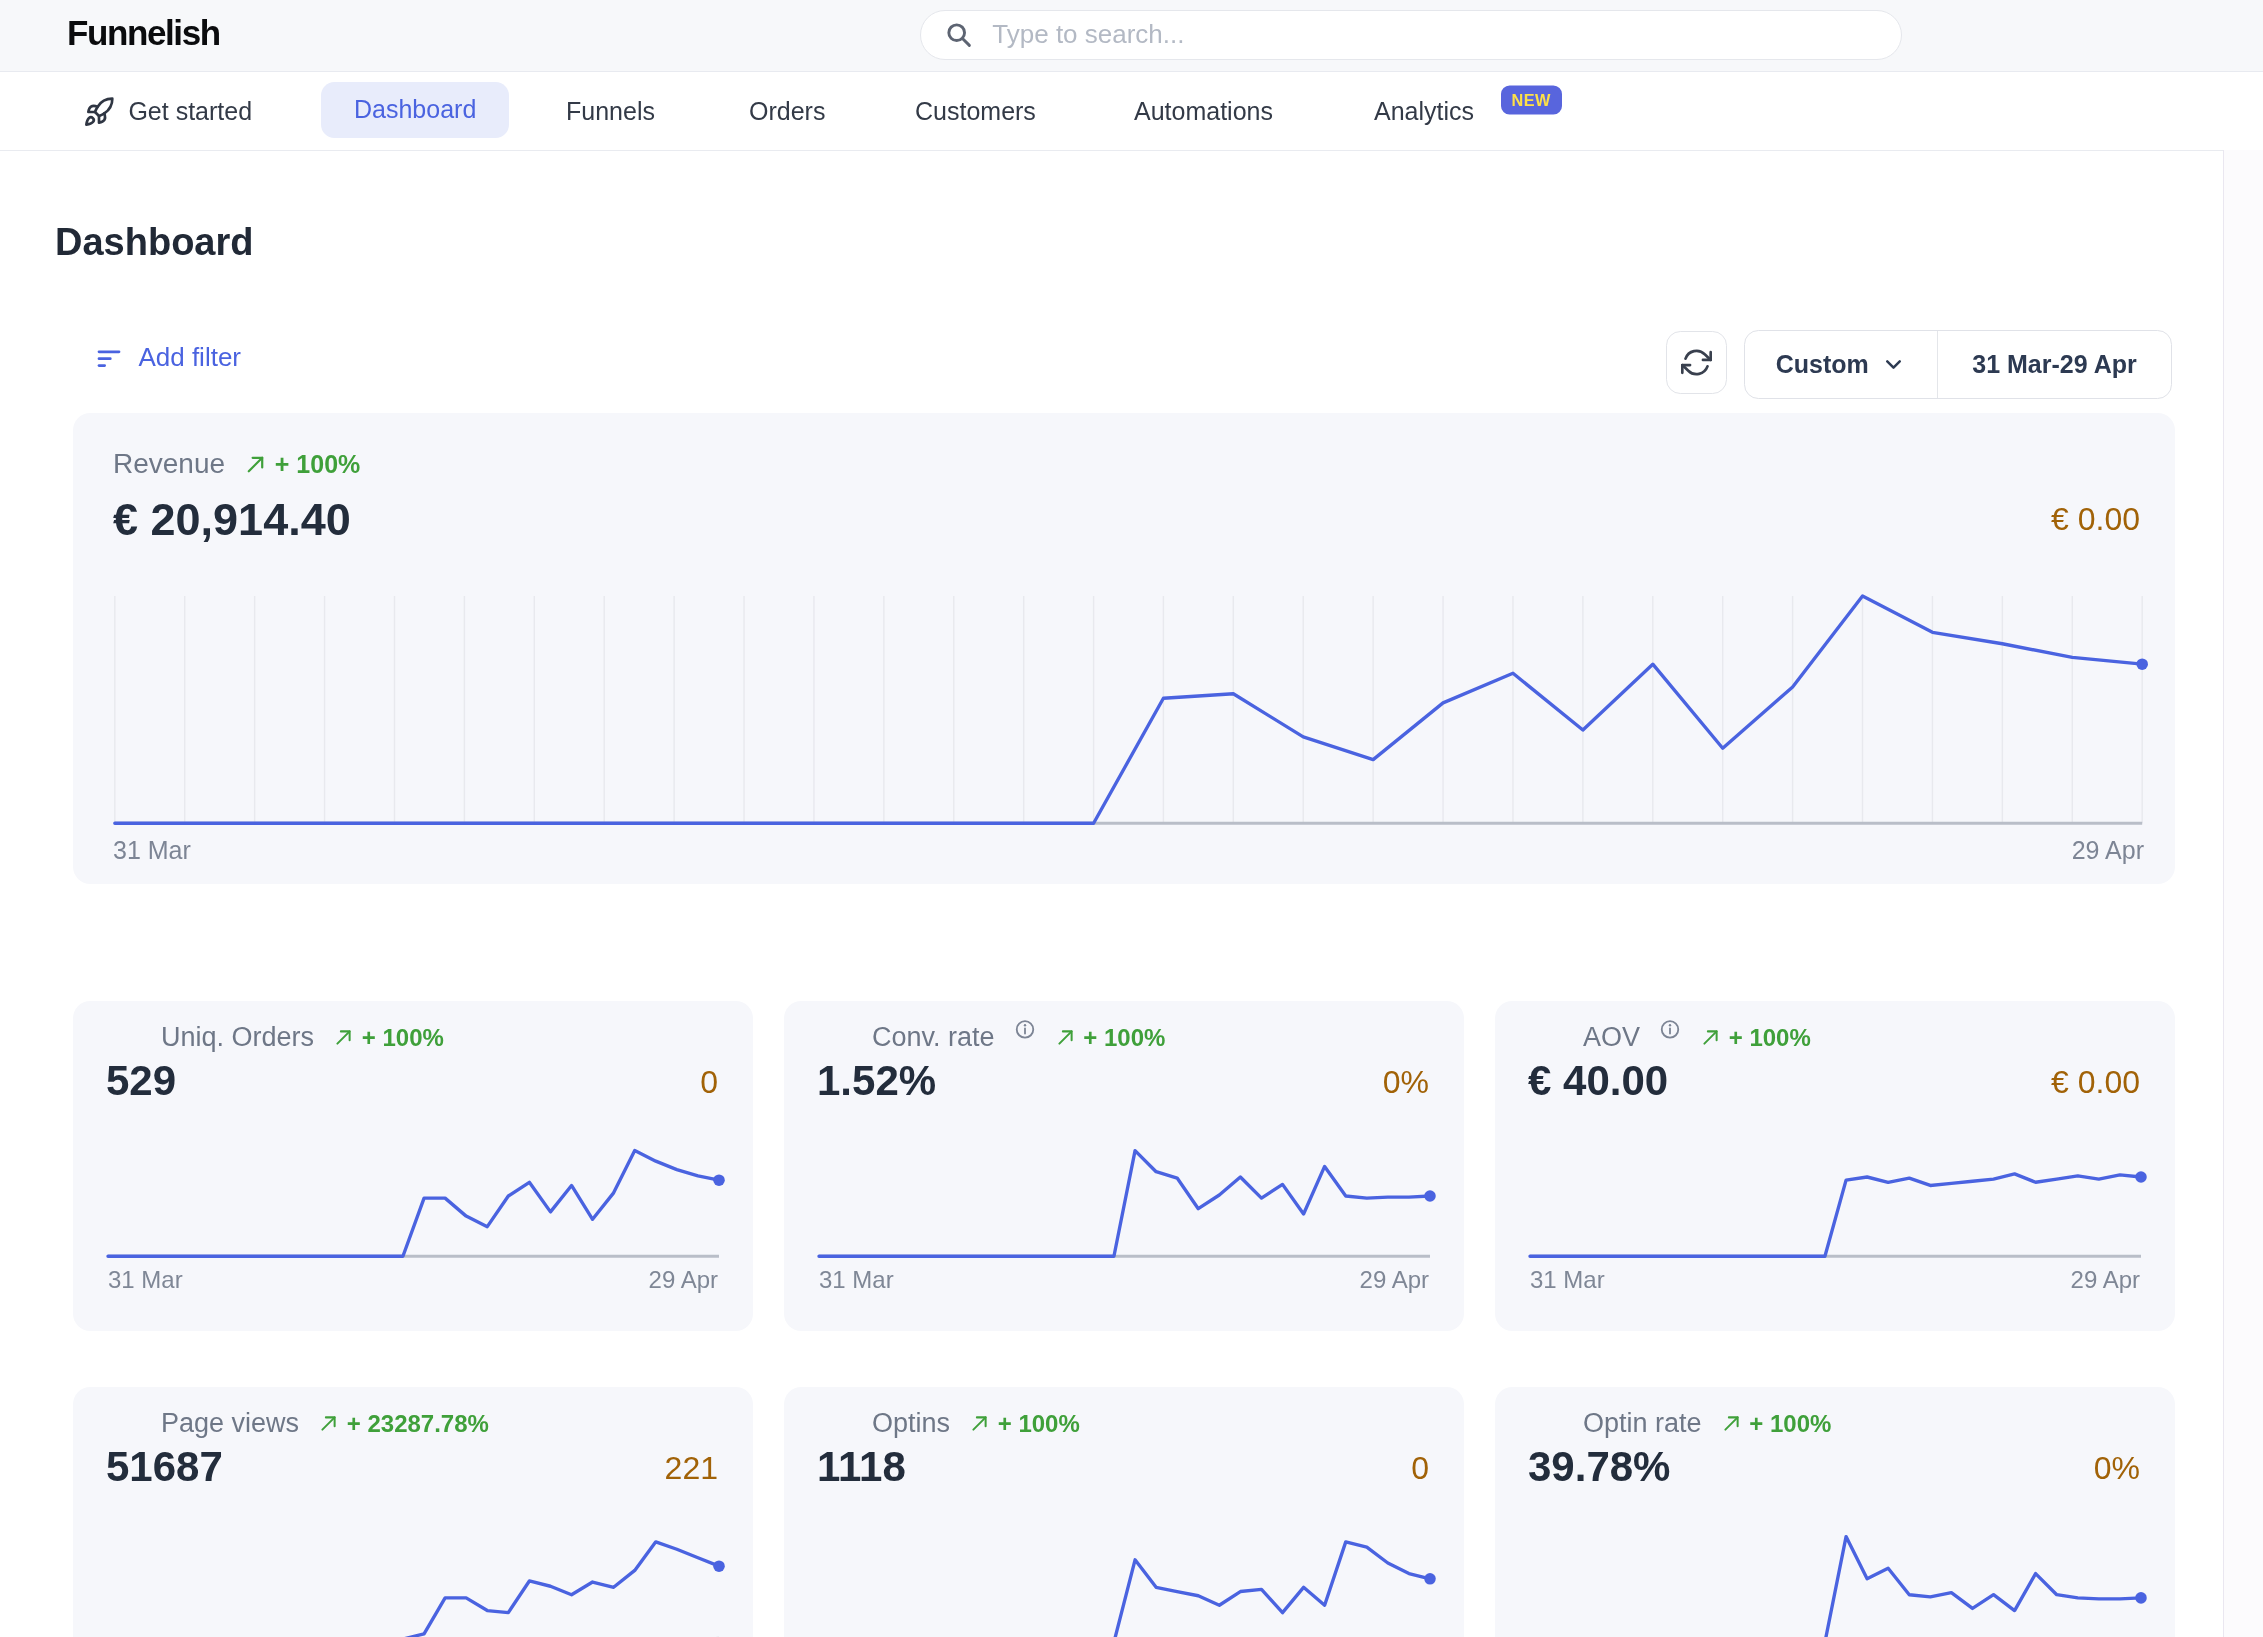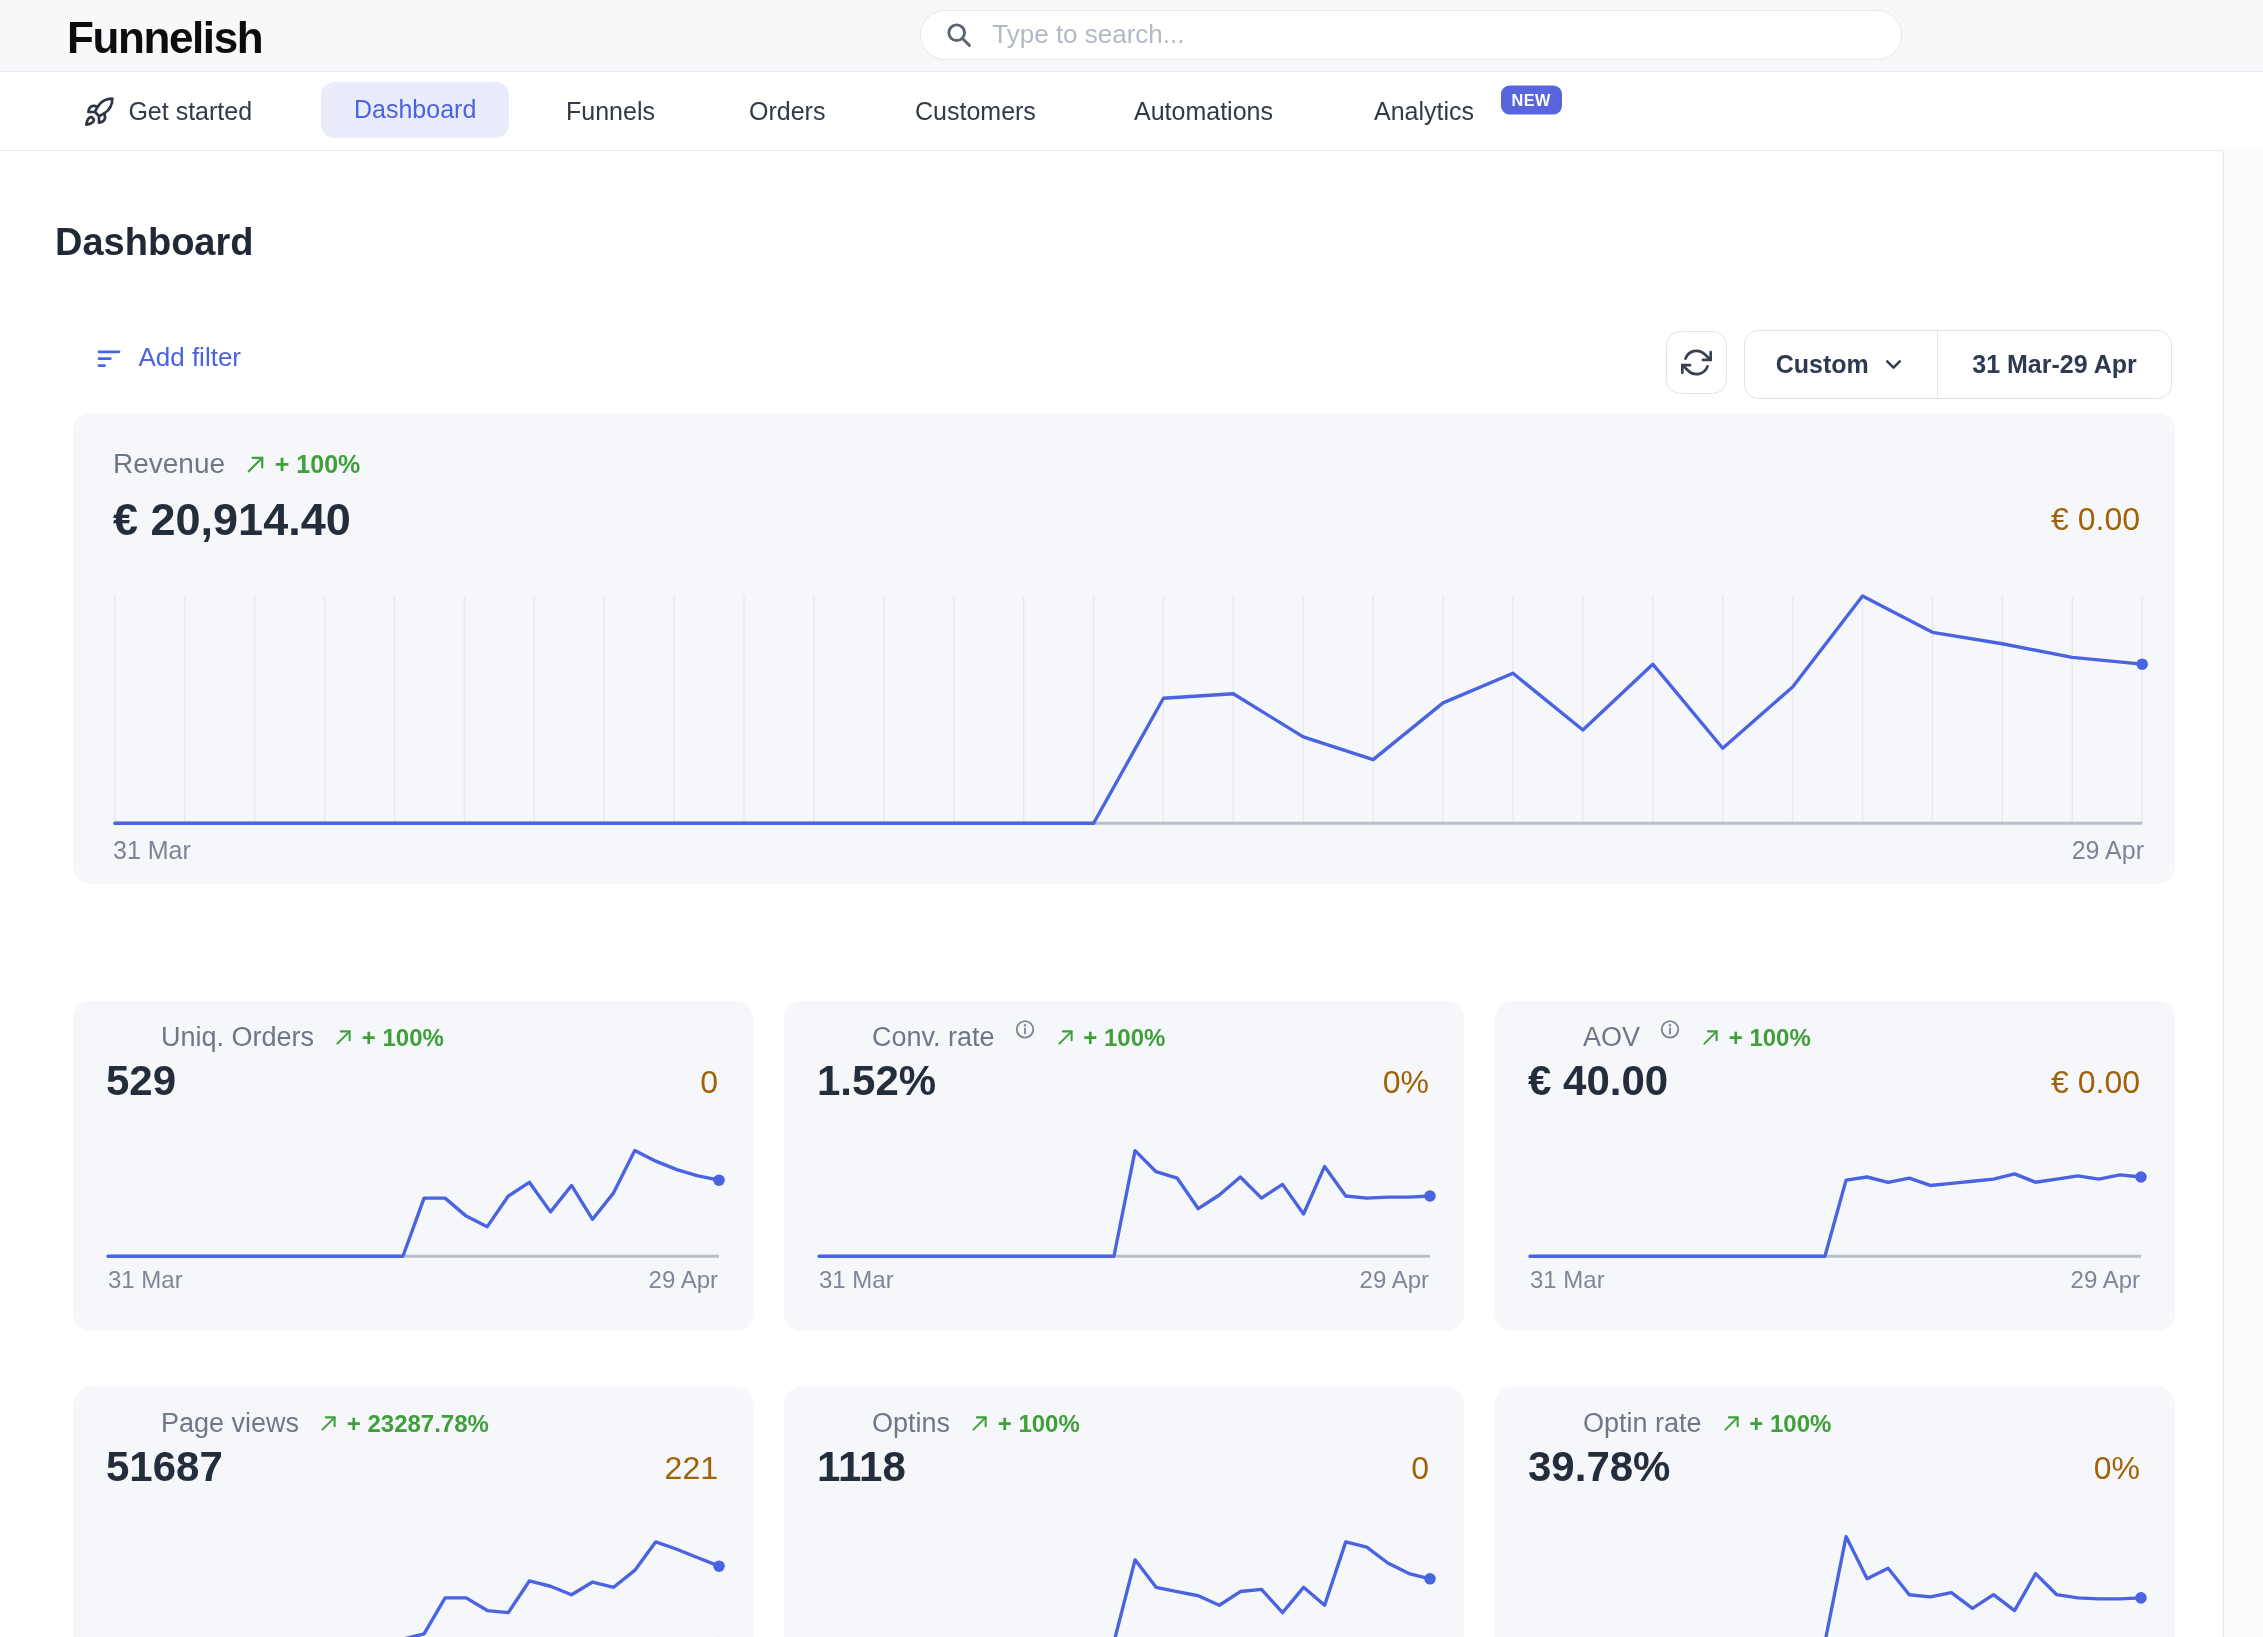--- a/index.html
+++ b/index.html
@@ -9,21 +9,21 @@
     font-family:"Liberation Sans", sans-serif;
     -webkit-font-smoothing:antialiased;
   }
   
   .topbar{
     position:absolute;left:0;top:0;width:2263px;height:71px;
     background:#f7f8fa;border-bottom:1.9px solid #e8eaf0;
   }
   .logo{
     position:absolute;left:67px;top:13.4px;
-    font-size:44px;font-weight:800;letter-spacing:-1.4px;color:#0b0c0e;
+    font-size:35px;font-weight:800;letter-spacing:-1.4px;color:#0b0c0e;
   }
   .searchbox{
     position:absolute;left:920px;top:9.6px;width:982px;height:50px;
     background:#ffffff;border:1.9px solid #e5e7ec;border-radius:27px;
     display:flex;align-items:center;box-sizing:border-box;padding:0 23px;
   }
   .searchbox svg{flex:0 0 auto;}
   .searchbox input{
     border:none;outline:none;background:transparent;flex:1;
     font-size:26px;color:#3a414d;margin-left:17.3px;
@@ -37,21 +37,21 @@
   }
   .nav-item{
     position:absolute;top:0;height:77px;display:flex;align-items:center;gap:13.4px;
     font-size:25px;color:#333a47;font-weight:500;cursor:pointer;white-space:nowrap;
   }
   .nav-pill{
     top:8.6px;height:56px;padding:0 33px;border-radius:13.4px;
     background:#e8ecfb;color:#4a63e0;
   }
   .badge-new{
-    display:inline-block;background:#5865dd;color:#ffffff;
+    display:inline-block;background:#5865dd;color:#fde047;
     font-size:16.3px;font-weight:700;letter-spacing:0.5px;
     padding:4.8px 10.6px;border-radius:8.6px;margin-left:13.4px;transform:translateY(-11.5px);
   }
   
   .page-title{
     position:absolute;left:55px;top:221px;
     font-size:38px;font-weight:600;color:#212936;
   }
   .add-filter{
     position:absolute;left:94px;top:342px;display:flex;align-items:center;gap:14.4px;

